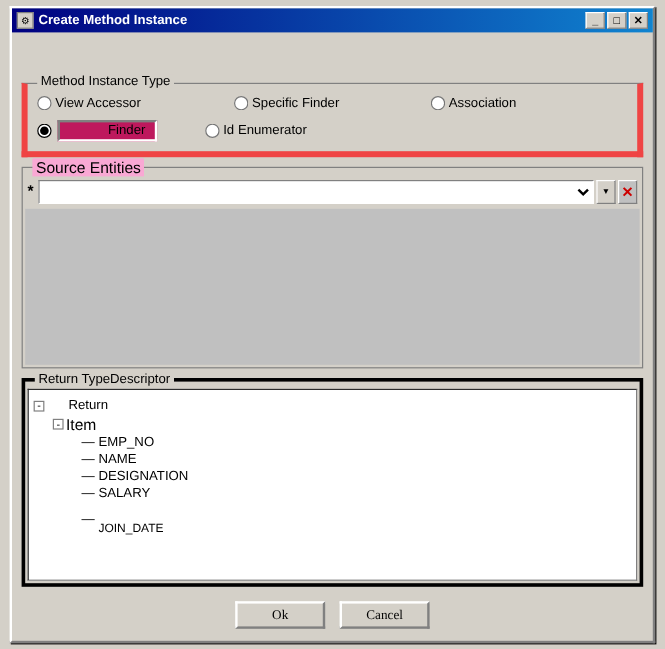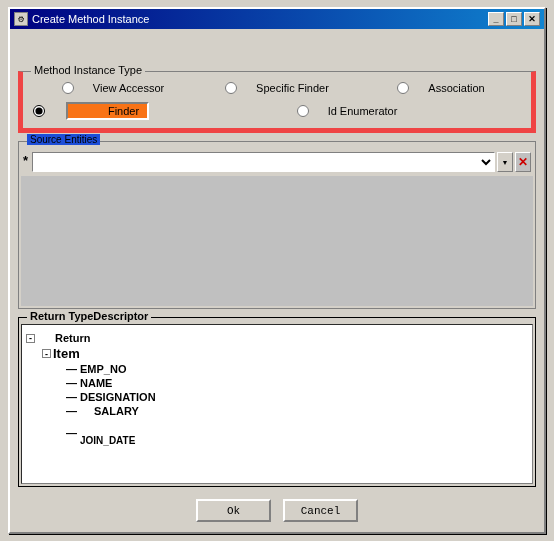--- a/index.html
+++ b/index.html
@@ -44,21 +44,21 @@
       background: #d4d0c8;
       border: 1px solid #808080;
       display: flex;
       align-items: center;
       justify-content: center;
       font-size: 8px;
       color: #000;
     }
     .title-text {
       font-size: 11px;
-      font-weight: normal;
+      font-weight: bold;
       color: white;
     }
     .title-buttons {
       display: flex;
       gap: 2px;
     }
     .title-btn {
       width: 16px;
       height: 14px;
       background: #d4d0c8;
@@ -99,24 +99,23 @@
     }
     .radio-row {
       display: flex;
       align-items: center;
       width: 100%;
       gap: 0;
     }
     .radio-item {
       display: flex;
       align-items: center;
-      gap: 19px;
+      gap: 3px;
       flex: 1;
       min-width: 120px;
-      justify-content: center;
     }
     .radio-input {
       width: 12px;
       height: 12px;
       cursor: pointer;
       accent-color: #000;
     }
     .radio-label {
       font-size: 11px;
       cursor: pointer;
@@ -126,35 +125,35 @@
       border: 2px solid;
       border-color: #ffffff #808080 #808080 #ffffff;
       padding: 1px 8px;
       font-size: 11px;
       cursor: pointer;
       font-family: 'MS Sans Serif', 'Tahoma', Arial, sans-serif;
       margin-left: 2px;
     }
     .finder-btn.selected {
       border-color: #808080 #ffffff #ffffff #808080;
-      background: #f97316;
+      background: #be185d;
       padding-left: 40px;
     }
     .source-entities-section {
       border: 1px solid #808080;
       margin-bottom: 8px;
       position: relative;
     }
     .source-entities-label {
       position: absolute;
       top: -8px;
       left: 8px;
-      background: #1d4ed8;
+      background: #f9a8d4;
       padding: 0 3px;
-      font-size: 10px;
+      font-size: 13px;
     }
     .source-entities-content {
       display: flex;
       align-items: flex-start;
       padding: 4px 4px 4px 4px;
       margin-top: 6px;
     }
     .asterisk {
       font-size: 13px;
       font-weight: bold;
@@ -202,24 +201,23 @@
       color: #cc0000;
       font-weight: bold;
       font-size: 12px;
     }
     .source-entities-body {
       height: 130px;
       background: #c0c0c0;
       margin: 0 2px 2px 2px;
     }
     .return-descriptor-section {
-      border: 1px solid #000000;
+      border: 3px solid #000000;
       margin-bottom: 8px;
       position: relative;
-      font-weight: bold;
     }
     .return-descriptor-label {
       position: absolute;
       top: -8px;
       left: 8px;
       background: #d4d0c8;
       padding: 0 3px;
       font-size: 11px;
     }
     .tree-area {
@@ -260,21 +258,21 @@
       gap: 12px;
       padding: 4px 0 2px 0;
     }
     .dialog-btn {
       width: 75px;
       height: 23px;
       background: #d4d0c8;
       border: 2px solid;
       border-color: #ffffff #808080 #808080 #ffffff;
       font-size: 11px;
-      font-family: Liberation Mono, monospace;
+      font-family: Liberation Serif, serif;
       cursor: pointer;
     }
   </style>
 </head>
 <body>
 
 <div class="window">
 
   <div class="title-bar">
     <div class="title-bar-left">
@@ -361,21 +359,21 @@
           <span style="font-size:11px; margin-left:4px;">NAME</span>
         </div>
 
         <div class="tree-item" style="padding-left:40px;">
           <span class="tree-line">—</span>
           <span style="font-size:11px; margin-left:4px;">DESIGNATION</span>
         </div>
 
         <div class="tree-item" style="padding-left:40px;">
           <span class="tree-line">—</span>
-          <span style="font-size:11px; margin-left:18px;">SALARY</span>
+          <span style="font-size:11px; margin-left:4px;">SALARY</span>
         </div>
 
         <div class="tree-item" style="padding-left:40px;">
           <span class="tree-line">—</span>
           <span style="font-size:10px; margin-left:4px;margin-top:16px;">JOIN_DATE</span>
         </div>
       </div>
     </div>
 
     <div class="bottom-buttons">

